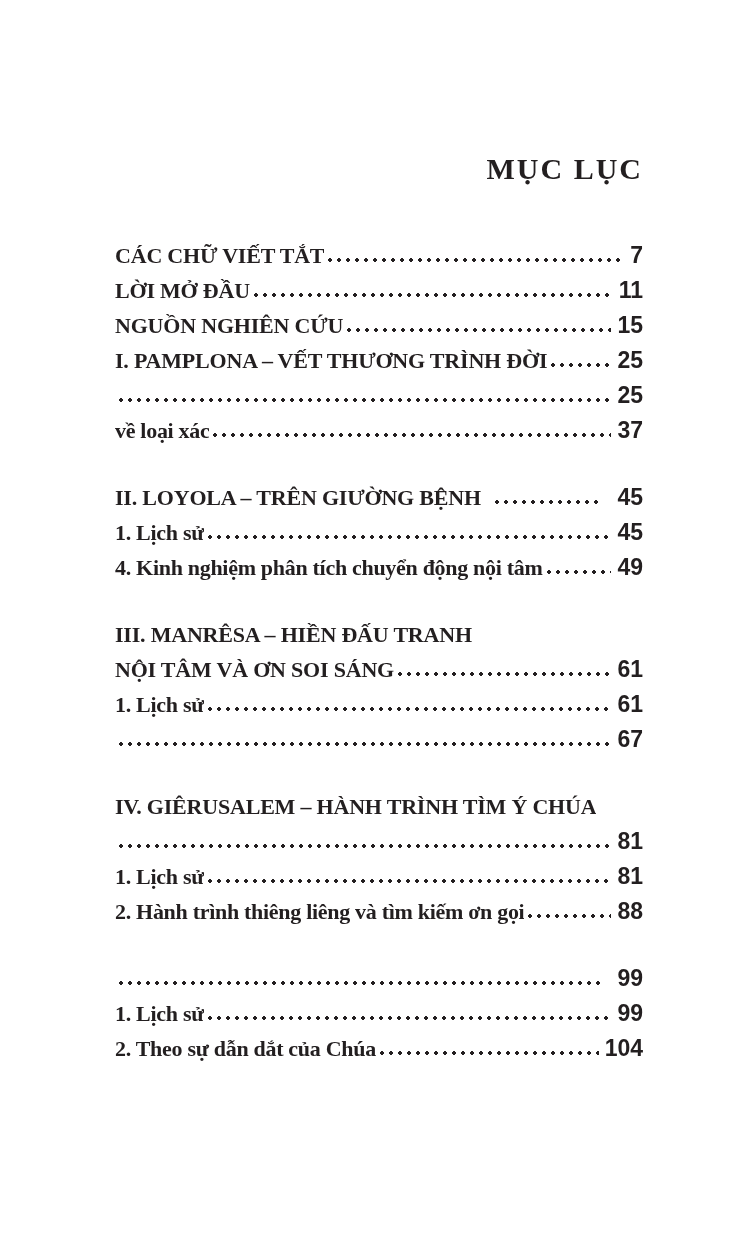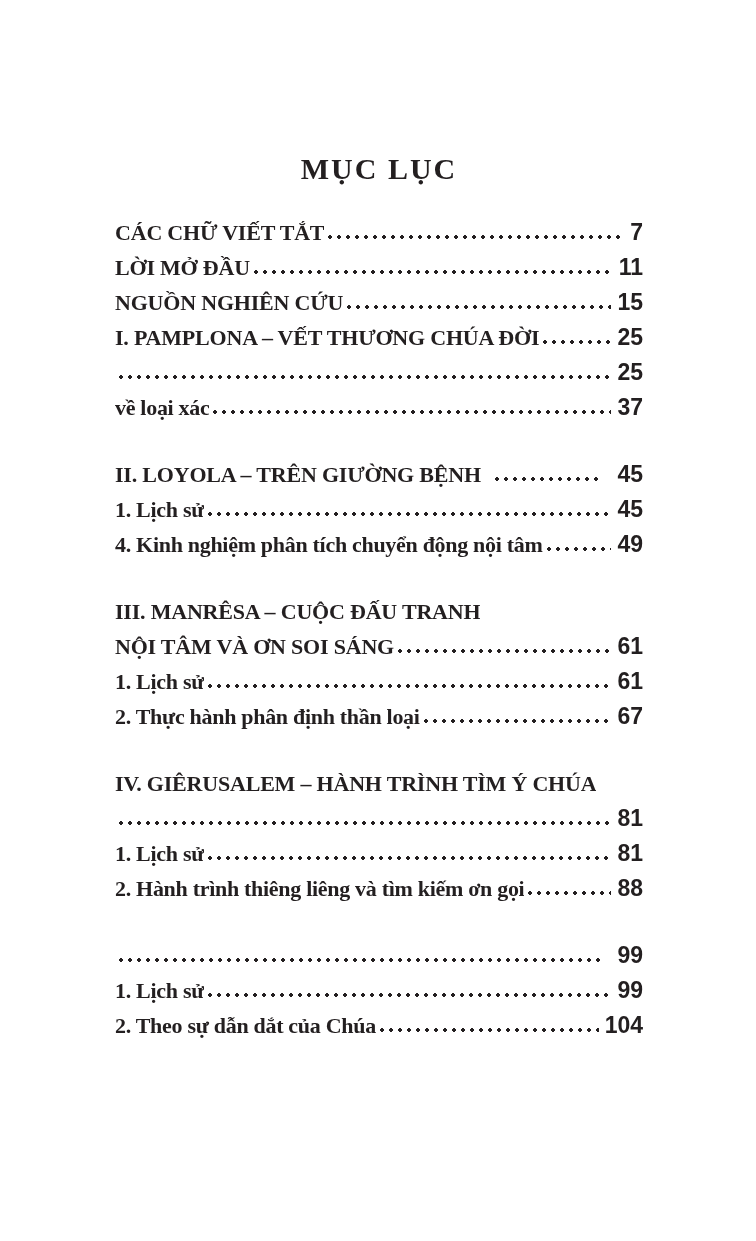--- a/index.html
+++ b/index.html
@@ -18,26 +18,26 @@
     box-sizing: border-box;
     width: 756px;
     height: 1241px;
     padding: 148px 113px 0 115px;
   }
   .title {
     margin: 0;
     font-size: 30px;
     font-weight: bold;
     line-height: 42px;
-    text-align: center;
+    text-align: right;
     letter-spacing: 2px;
     color: #231f20;
   }
   .toc {
-    margin-top: 25px;
+    margin-top: 48px;
   }
   .row {
     display: flex;
     align-items: flex-end;
     line-height: 35px;
     font-size: 22px;
     font-weight: bold;
     letter-spacing: -0.3px;
     white-space: nowrap;
   }
@@ -96,21 +96,21 @@
         <span class="entry-text">LỜI MỞ ĐẦU</span>
         <span class="dots"></span>
         <span class="page-num">11</span>
       </div>
       <div class="row chapter">
         <span class="entry-text">NGUỒN NGHIÊN CỨU</span>
         <span class="dots"></span>
         <span class="page-num">15</span>
       </div>
       <div class="row chapter">
-        <span class="entry-text">I. PAMPLONA – VẾT THƯƠNG CHÚA ĐỜI</span>
+        <span class="entry-text">I. PAMPLONA – VẾT THƯƠNG TRÌNH ĐỜI</span>
         <span class="dots"></span>
         <span class="page-num">25</span>
       </div>
       <div class="row sub">
         <span class="dots"></span>
         <span class="page-num">25</span>
       </div>
       <div class="row sub">
         <span class="entry-text">về loại xác</span>
         <span class="dots"></span>
@@ -125,34 +125,33 @@
         <span class="entry-text">1. Lịch sử</span>
         <span class="dots"></span>
         <span class="page-num">45</span>
       </div>
       <div class="row sub">
         <span class="entry-text">4. Kinh nghiệm phân tích chuyển động nội tâm</span>
         <span class="dots"></span>
         <span class="page-num">49</span>
       </div>
       <div class="row chapter group-start">
-        <span class="entry-text">III. MANRÊSA – CUỘC ĐẤU TRANH</span>
+        <span class="entry-text">III. MANRÊSA – HIỀN ĐẤU TRANH</span>
       </div>
       <div class="row chapter">
         <span class="entry-text">NỘI TÂM VÀ ƠN SOI SÁNG</span>
         <span class="dots"></span>
         <span class="page-num">61</span>
       </div>
       <div class="row sub">
         <span class="entry-text">1. Lịch sử</span>
         <span class="dots"></span>
         <span class="page-num">61</span>
       </div>
       <div class="row sub">
-        <span class="entry-text">2. Thực hành phân định thần loại</span>
         <span class="dots"></span>
         <span class="page-num">67</span>
       </div>
       <div class="row chapter group-start">
         <span class="entry-text">IV. GIÊRUSALEM – HÀNH TRÌNH TÌM Ý CHÚA</span>
       </div>
       <div class="row chapter">
         <span class="entry-text"></span>
         <span class="dots"></span>
         <span class="page-num">81</span>

